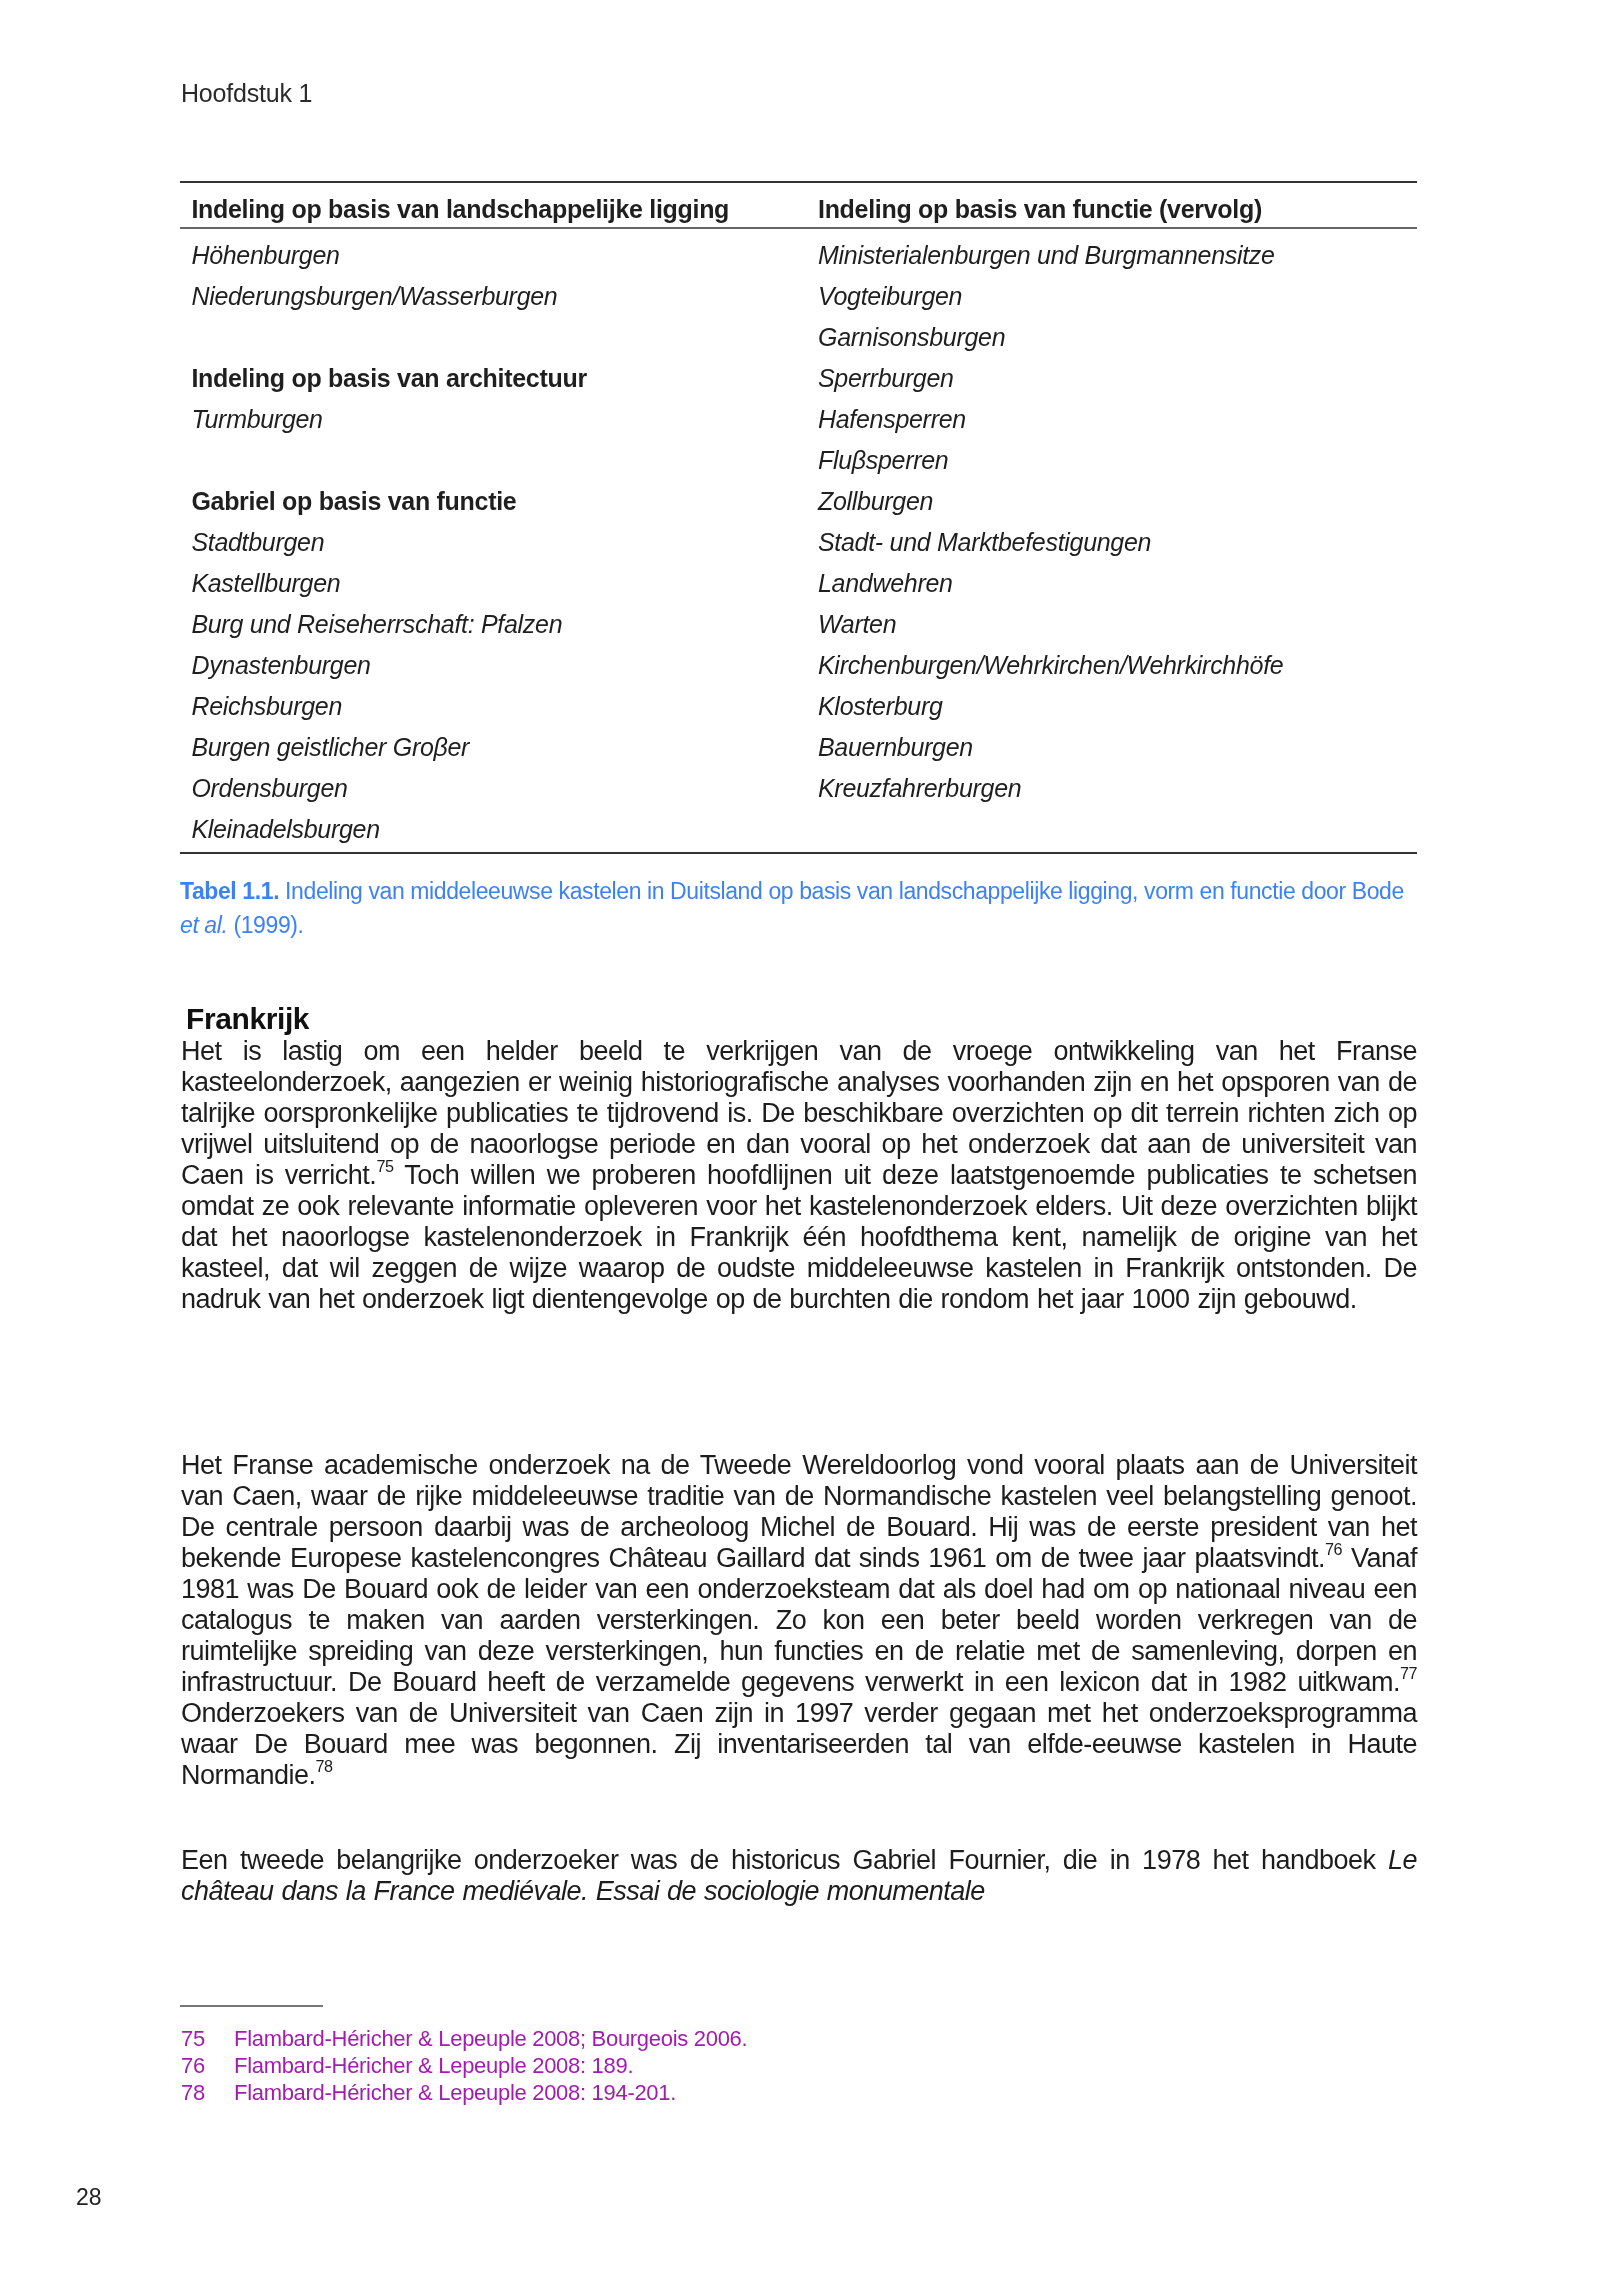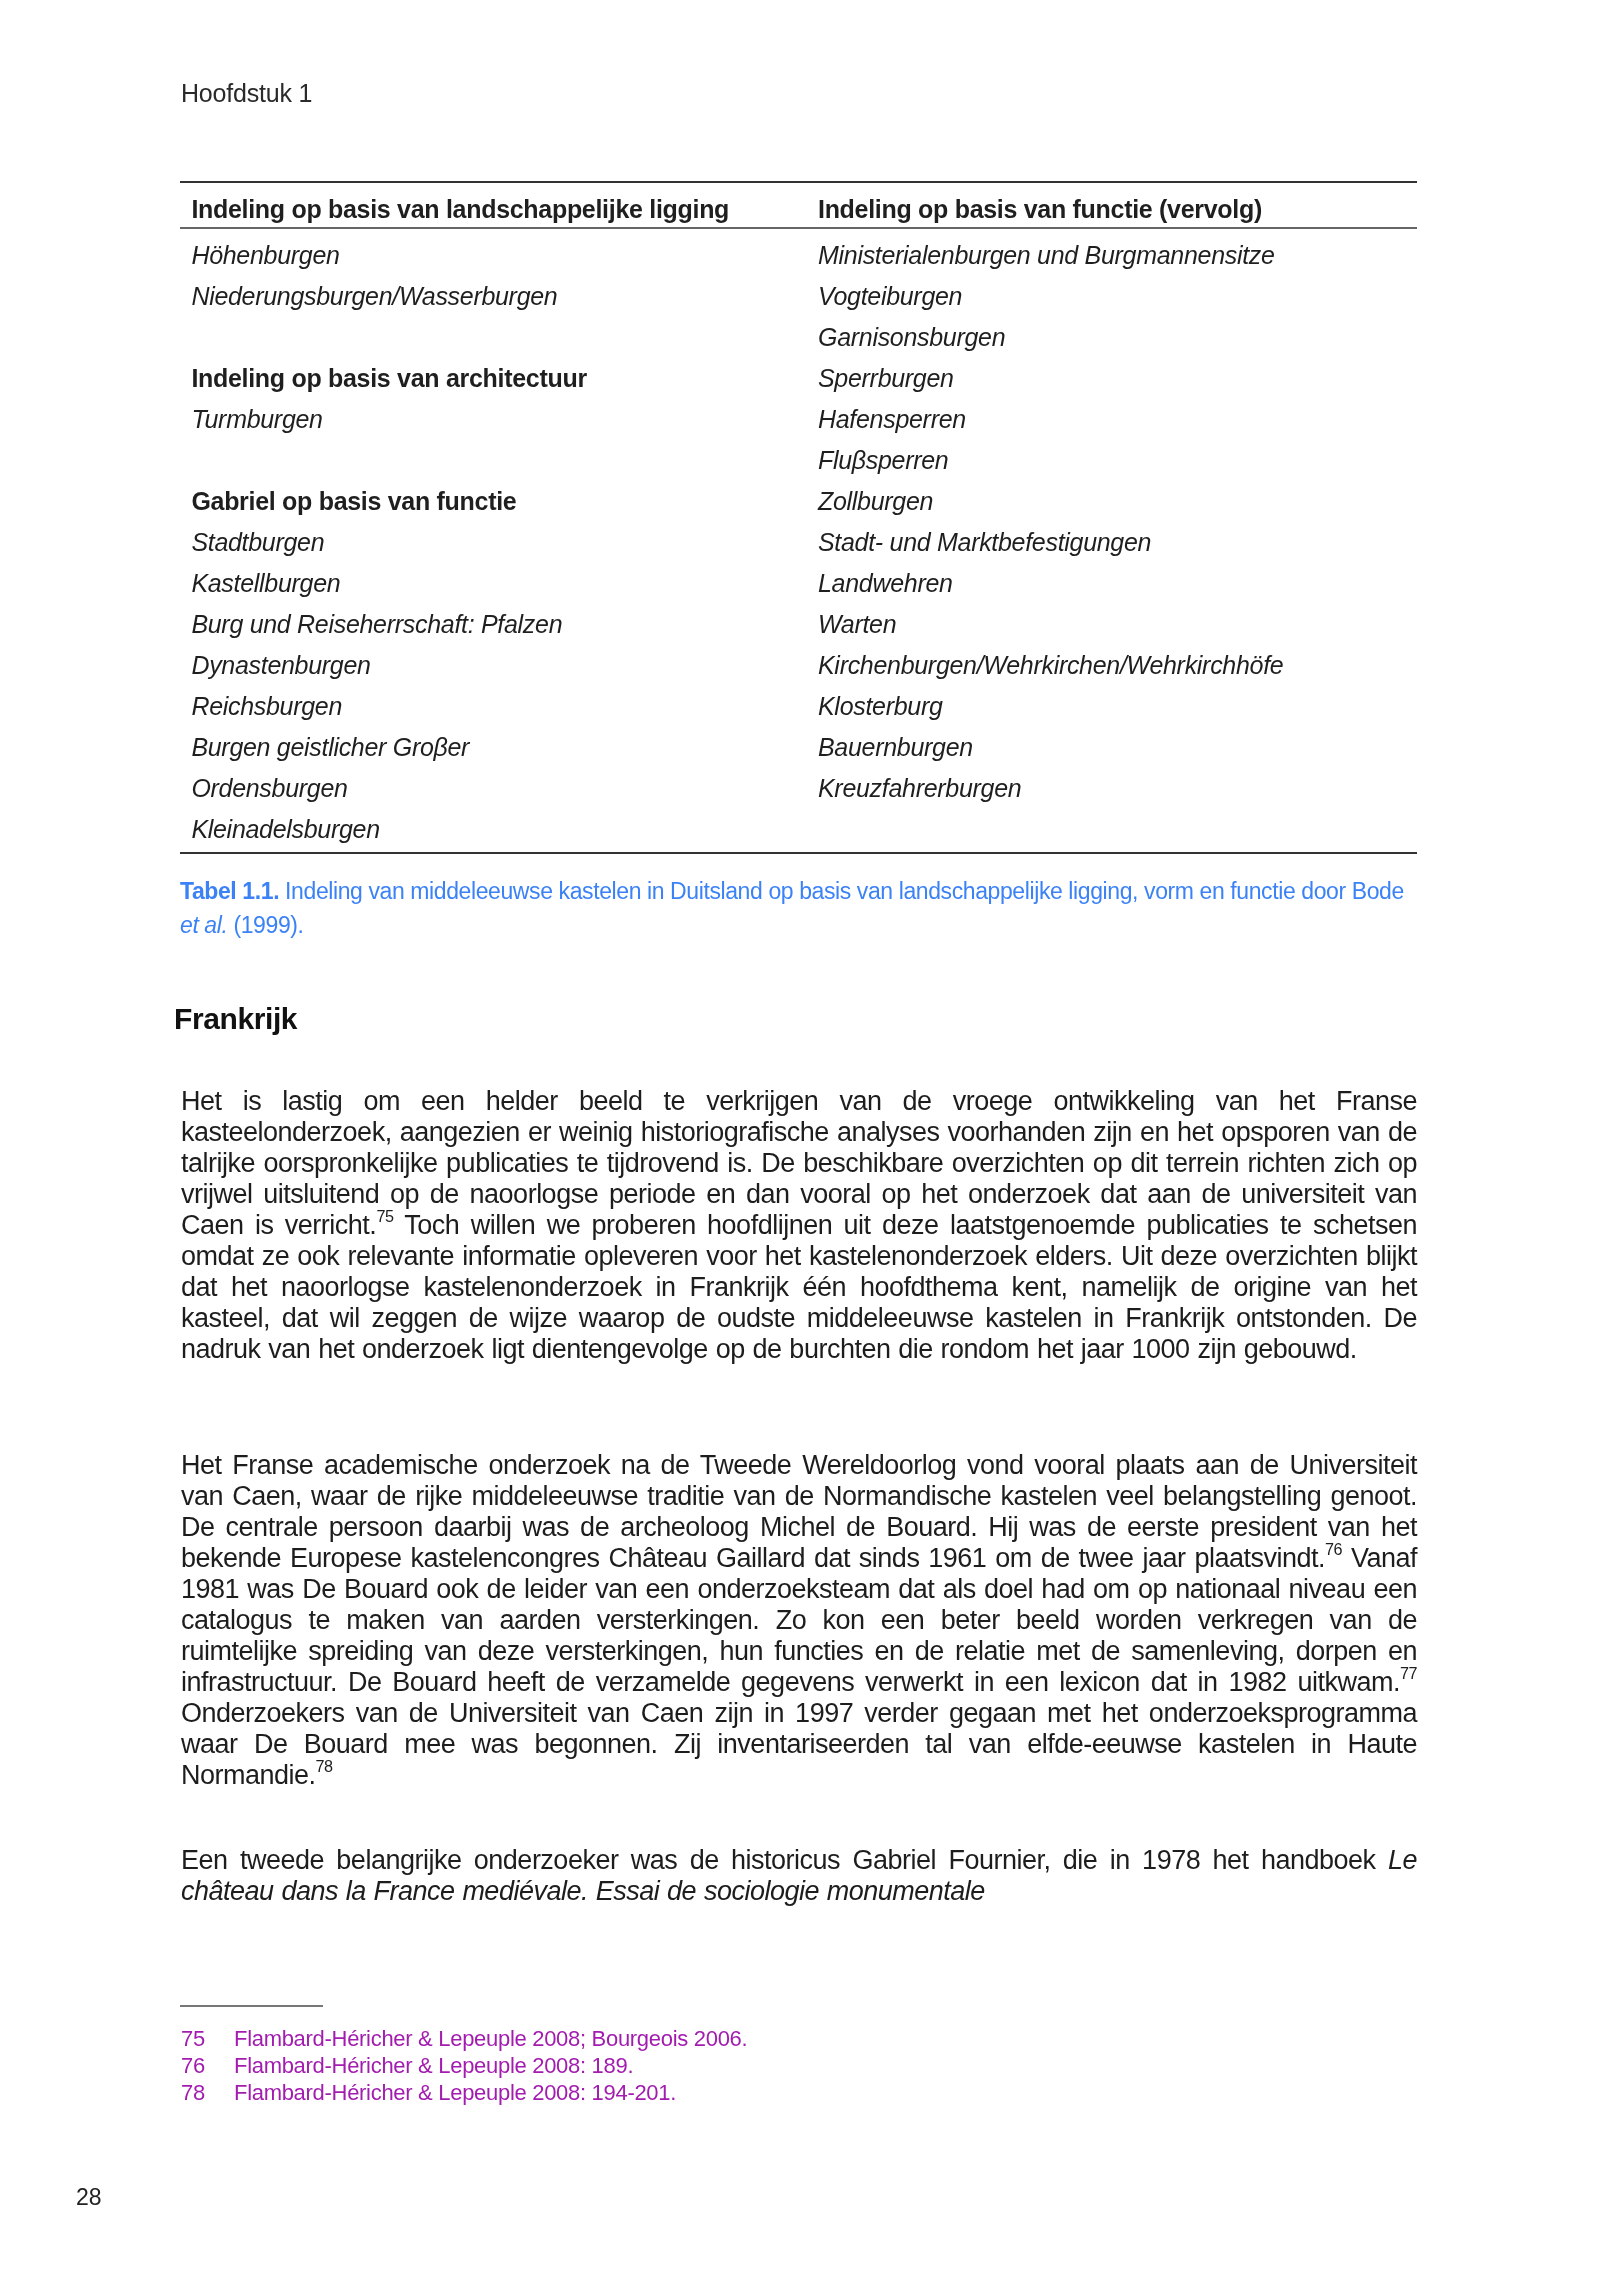--- a/index.html
+++ b/index.html
@@ -16,26 +16,26 @@
   .tbl .col.right { left: 638px; width: 594px; }
   .tbl .cell { height: 41px; line-height: 41px; font-size: 25px; white-space: nowrap; letter-spacing: -0.3px; }
   .tbl .cell.head { height: 35px; line-height: 35px; font-weight: 700; margin-bottom: 8px; }
   .tbl .cell.group { font-weight: 700; }
   .tbl .cell.item { font-style: italic; font-weight: 400; }
   .tbl .cell.blank { }
 
   .caption { position: absolute; left: 180px; top: 874px; width: 1237px; font-size: 23px; line-height: 34px; letter-spacing: -0.4px; color: #3b82f6; }
   .caption b { font-weight: 700; }
 
-  .section-title { position: absolute; left: 174px; top: 1002px; font-size: 30px; font-weight: 700; letter-spacing: -0.4px; color: #111; }
+  .section-title { position: absolute; left: 186px; top: 1002px; font-size: 30px; font-weight: 700; letter-spacing: -0.4px; color: #111; }
 
   .para { position: absolute; left: 181px; width: 1236px; font-size: 27px; line-height: 31px;
           text-align: justify; letter-spacing: -0.5px; color: #1d1d1d; word-spacing: 0.8px; }
   .para sup { font-size: 60%; line-height: 0; vertical-align: 0.75em; }
-  .p1 { top: 1086px; }
+  .p1 { top: 1036px; }
   .p2 { top: 1450px; }
   .p3 { top: 1821px; margin-top: 24px; }
 
   .fn-rule { position: absolute; left: 180px; top: 2005px; width: 143px; height: 1.5px; background: #777; }
   .footnotes { position: absolute; left: 181px; top: 2025px; font-size: 22px; line-height: 27px; letter-spacing: -0.3px; color: #a21caf; }
   .footnotes .fn { white-space: nowrap; }
   .footnotes .fn-num { display: inline-block; width: 53px; }
 
   .page-number { position: absolute; left: 76px; top: 2184px; font-size: 23px; color: #222; }
 </style>

